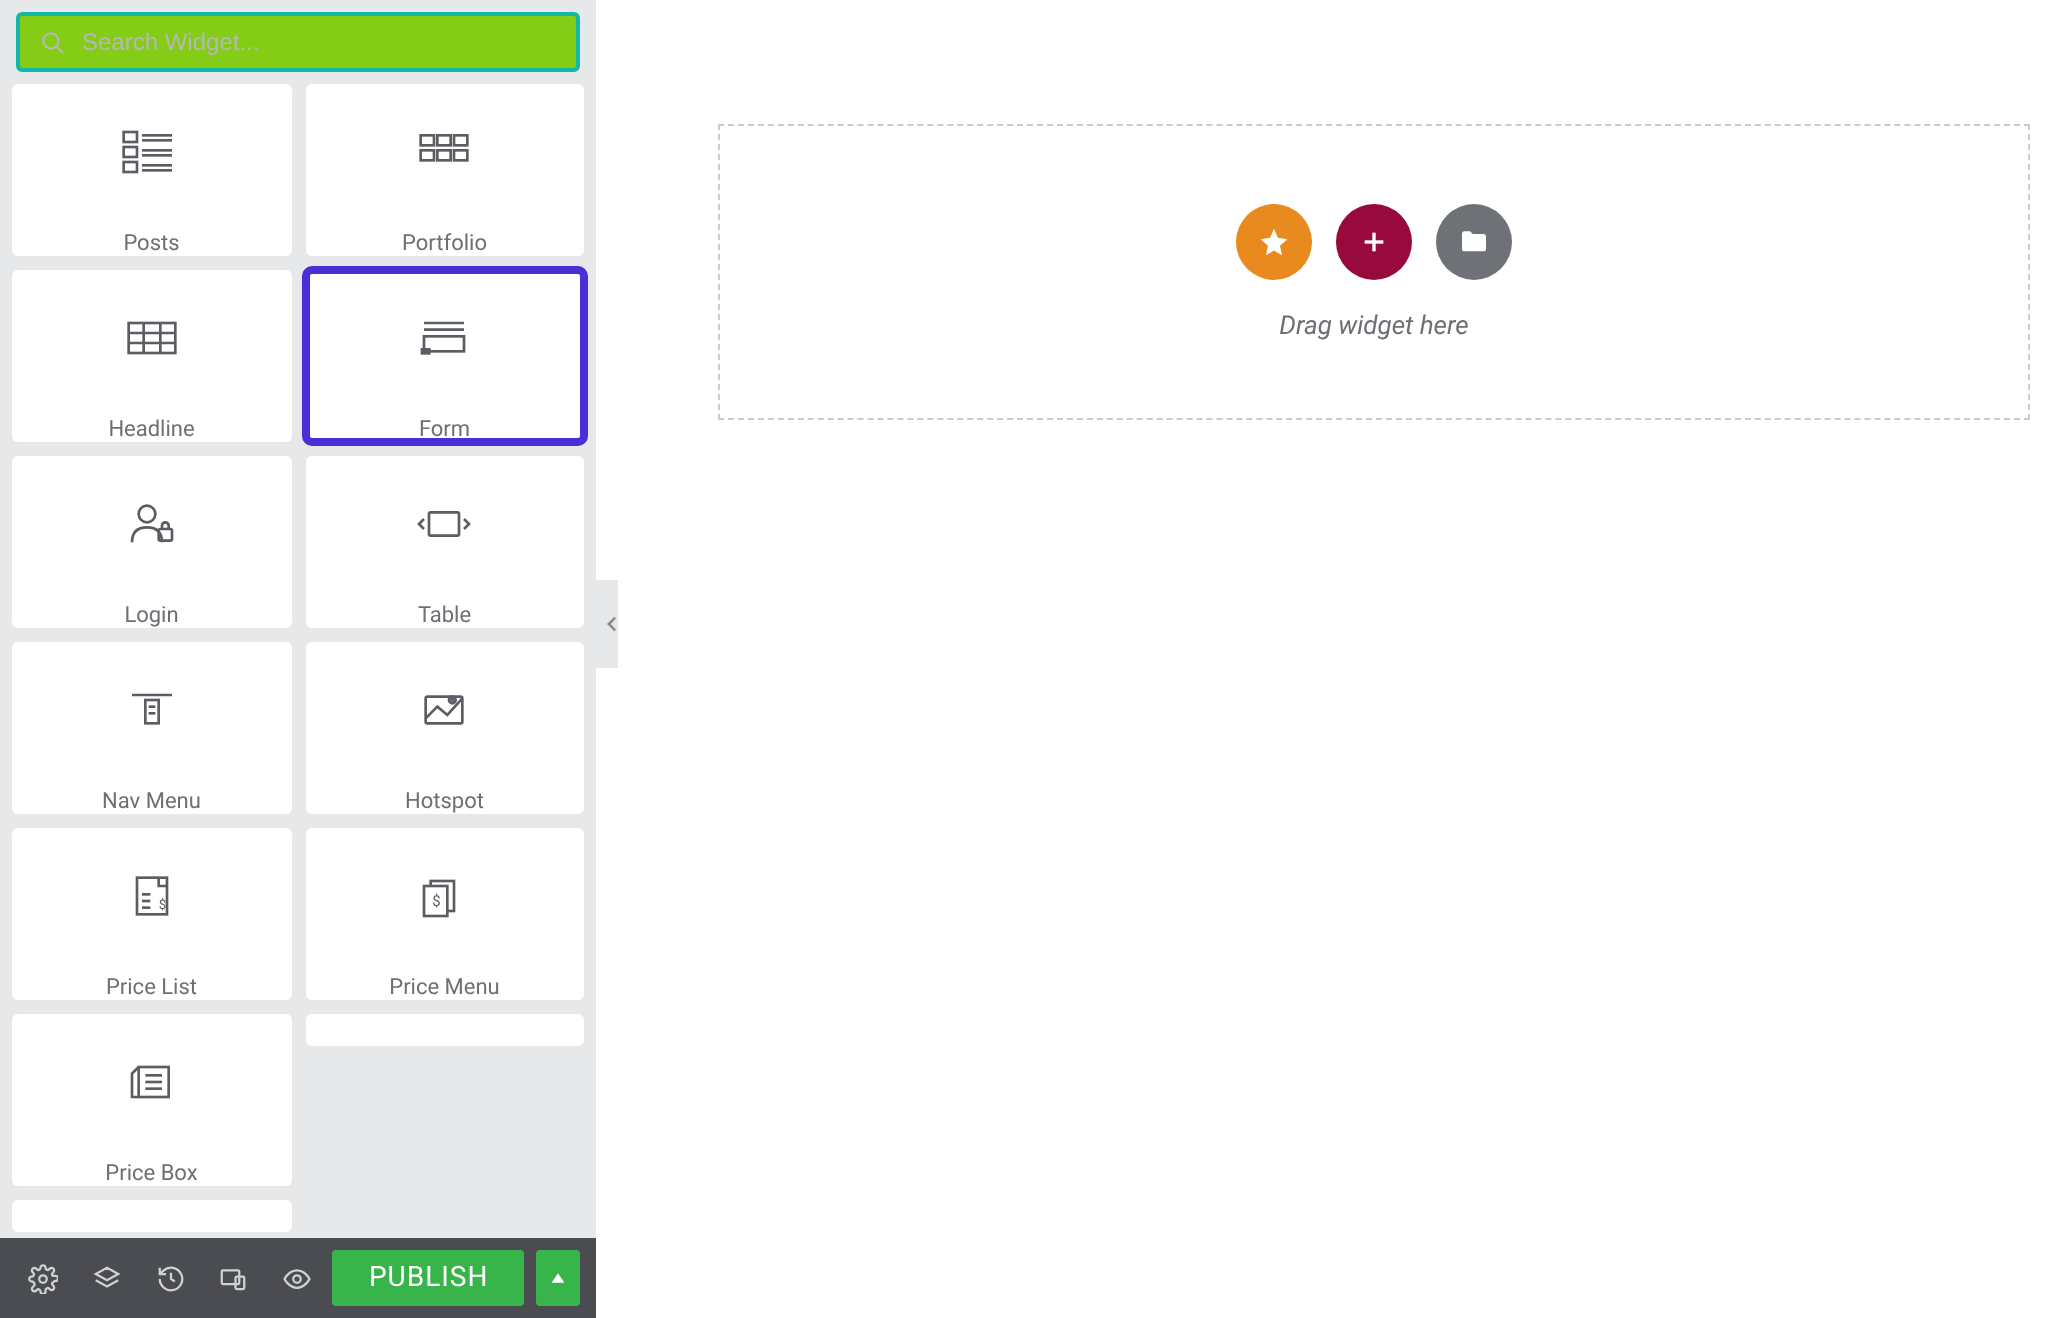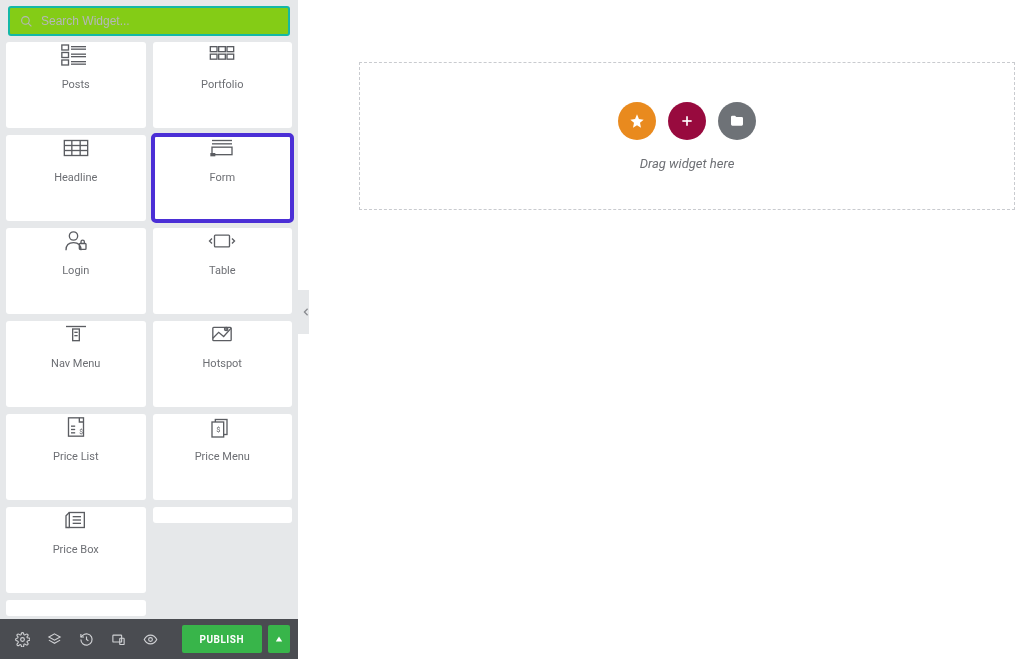--- a/index.html
+++ b/index.html
@@ -52,22 +52,22 @@
     gap: 7px;
     align-content: start;
   }
   .widget-card {
     background: #fff;
     border-radius: 3px;
     height: 86px;
     display: flex;
     flex-direction: column;
     align-items: center;
-    justify-content: flex-start;
-    gap: 10px;
+    justify-content: flex-end;
+    gap: 26px;
     cursor: grab;
     position: relative;
   }
   .widget-card.selected {
     outline: 4px solid #4b2fd6;
     outline-offset: -2px;
   }
   .widget-card .label {
     font-size: 11px;
     color: #6d6f74;
@@ -169,22 +169,22 @@
     align-items: center;
     justify-content: center;
     color: #d0d1d4;
     cursor: pointer;
   }
   .footer-icon svg { width: 15px; height: 15px; }
   .publish-btn {
     margin-left: auto;
     background: #38b54a;
     color: #fff;
-    font-size: 10px;
-    font-weight: 700;
+    font-size: 14px;
+    font-weight: 400;
     letter-spacing: 0.5px;
     height: 28px;
     padding: 0 18px;
     border-radius: 2px;
     display: flex;
     align-items: center;
     cursor: pointer;
   }
   .publish-caret {
     background: #38b54a;

